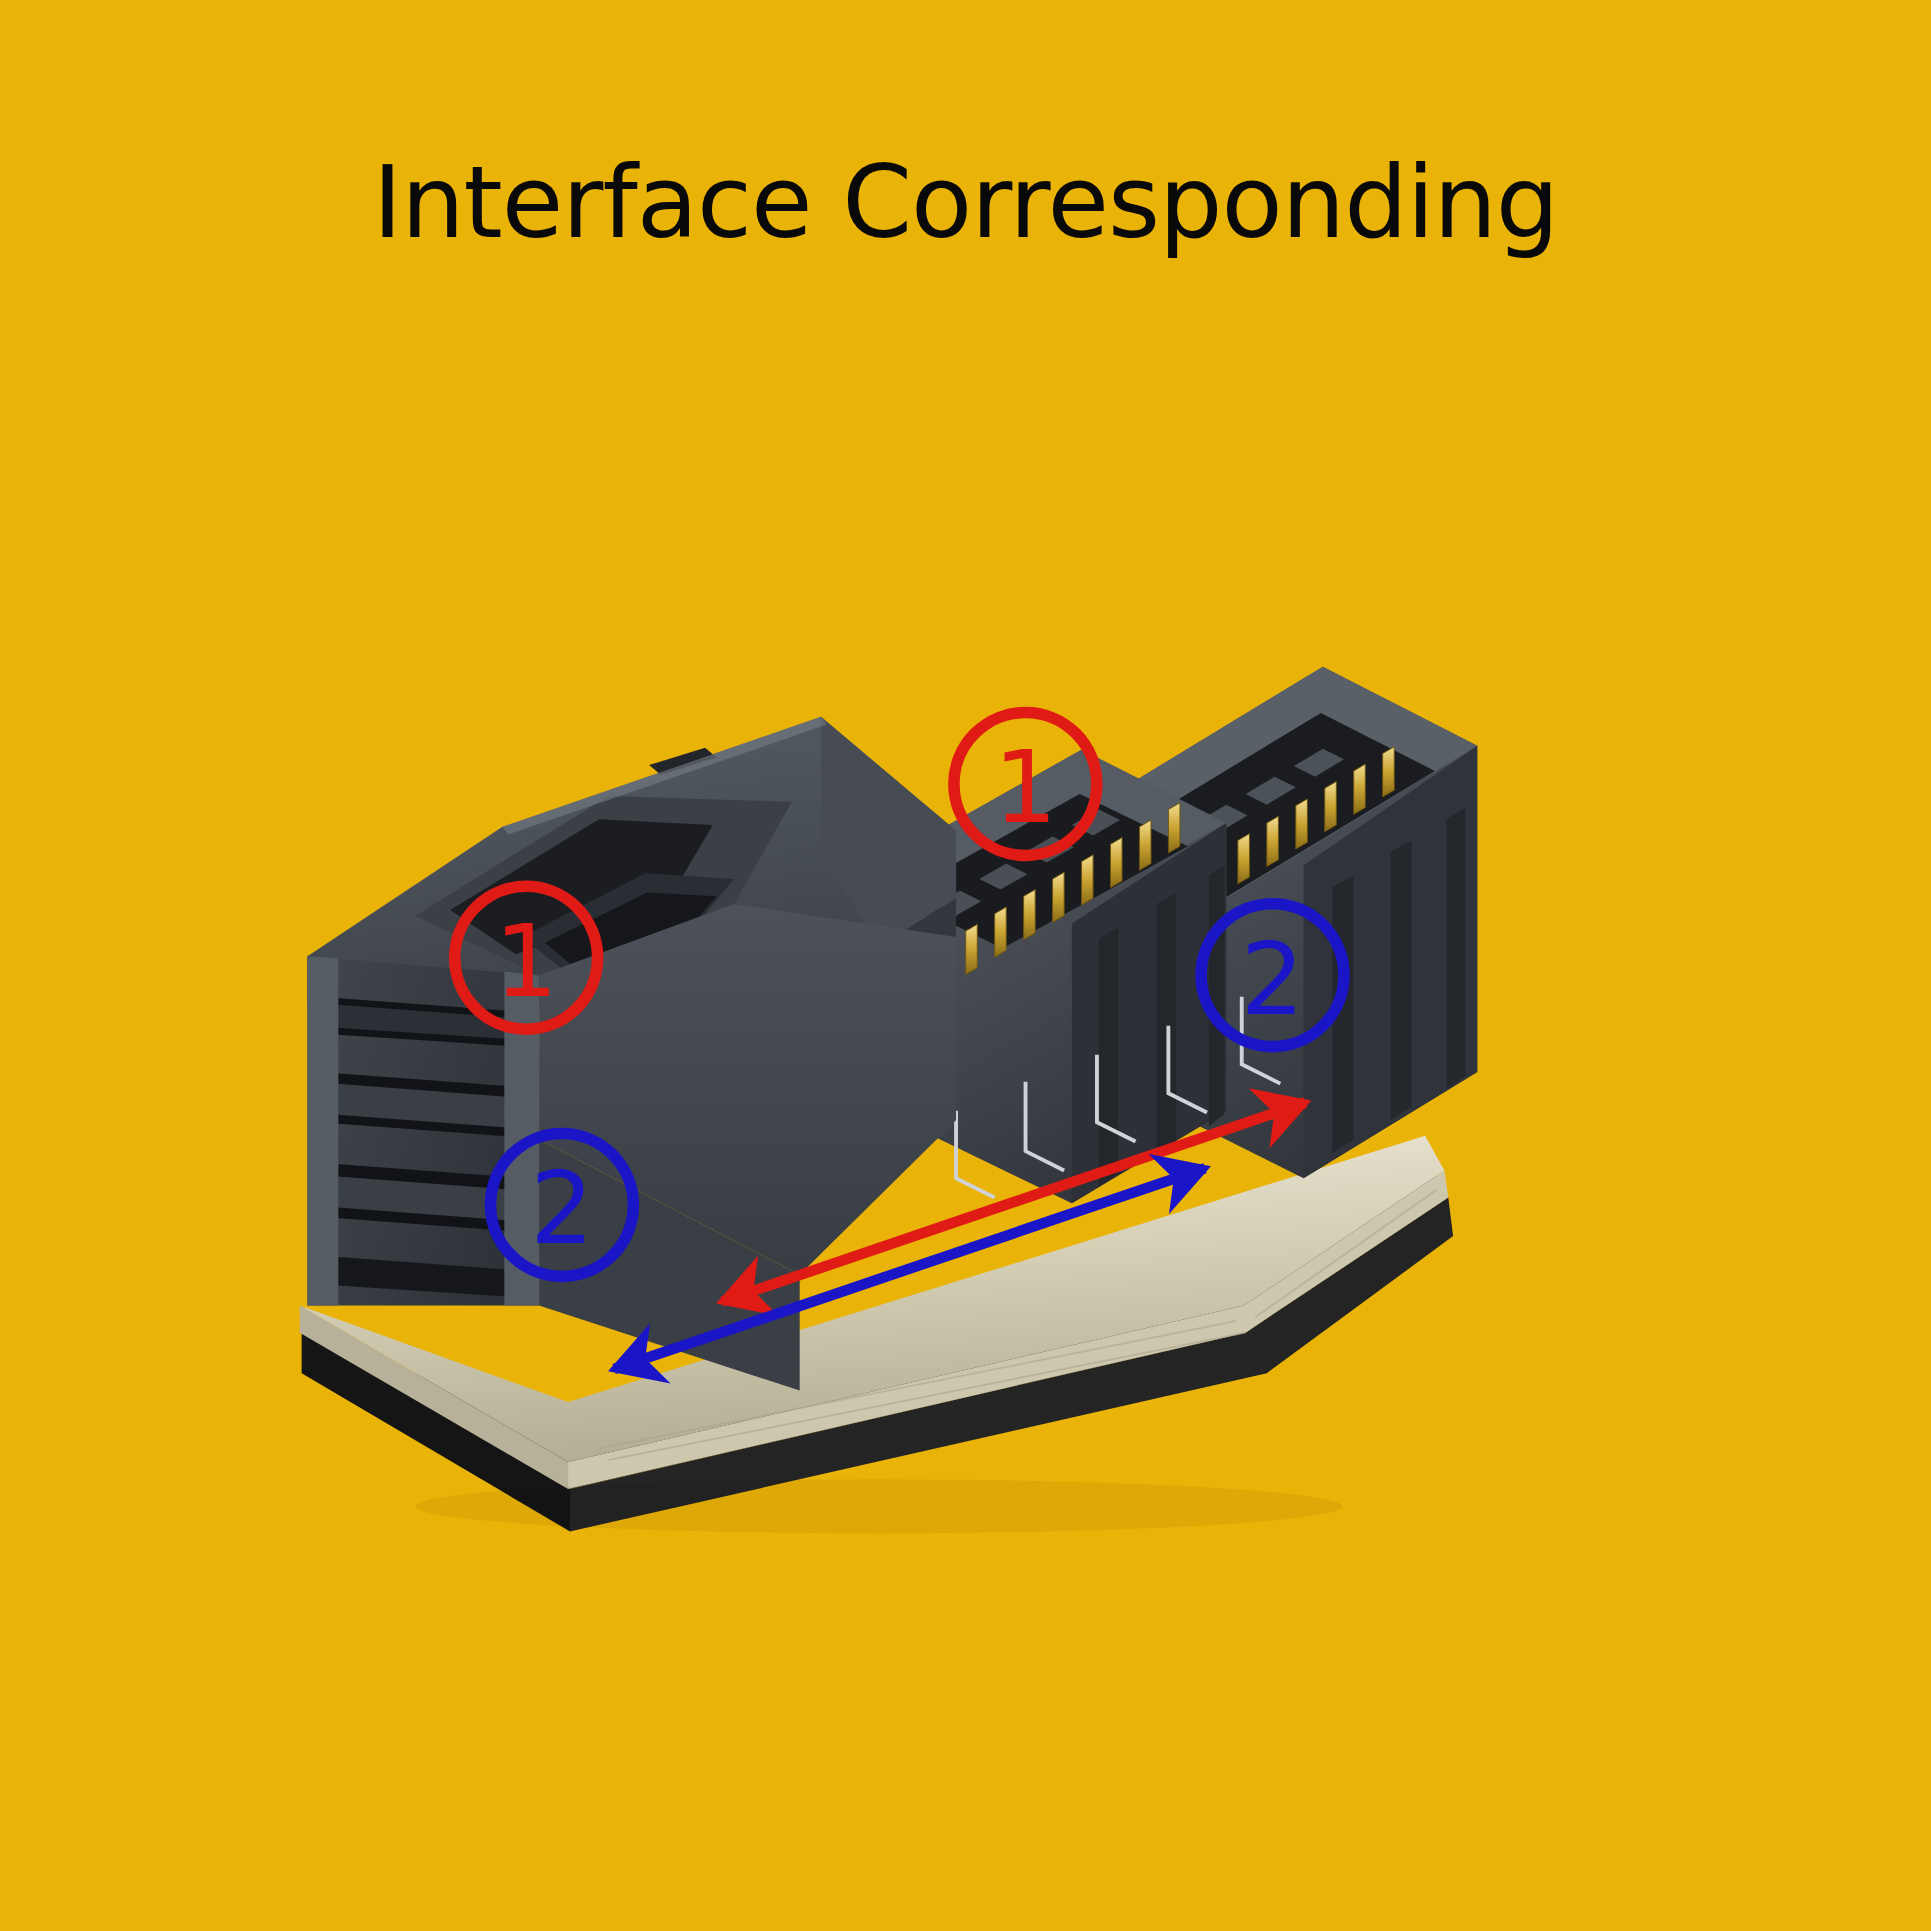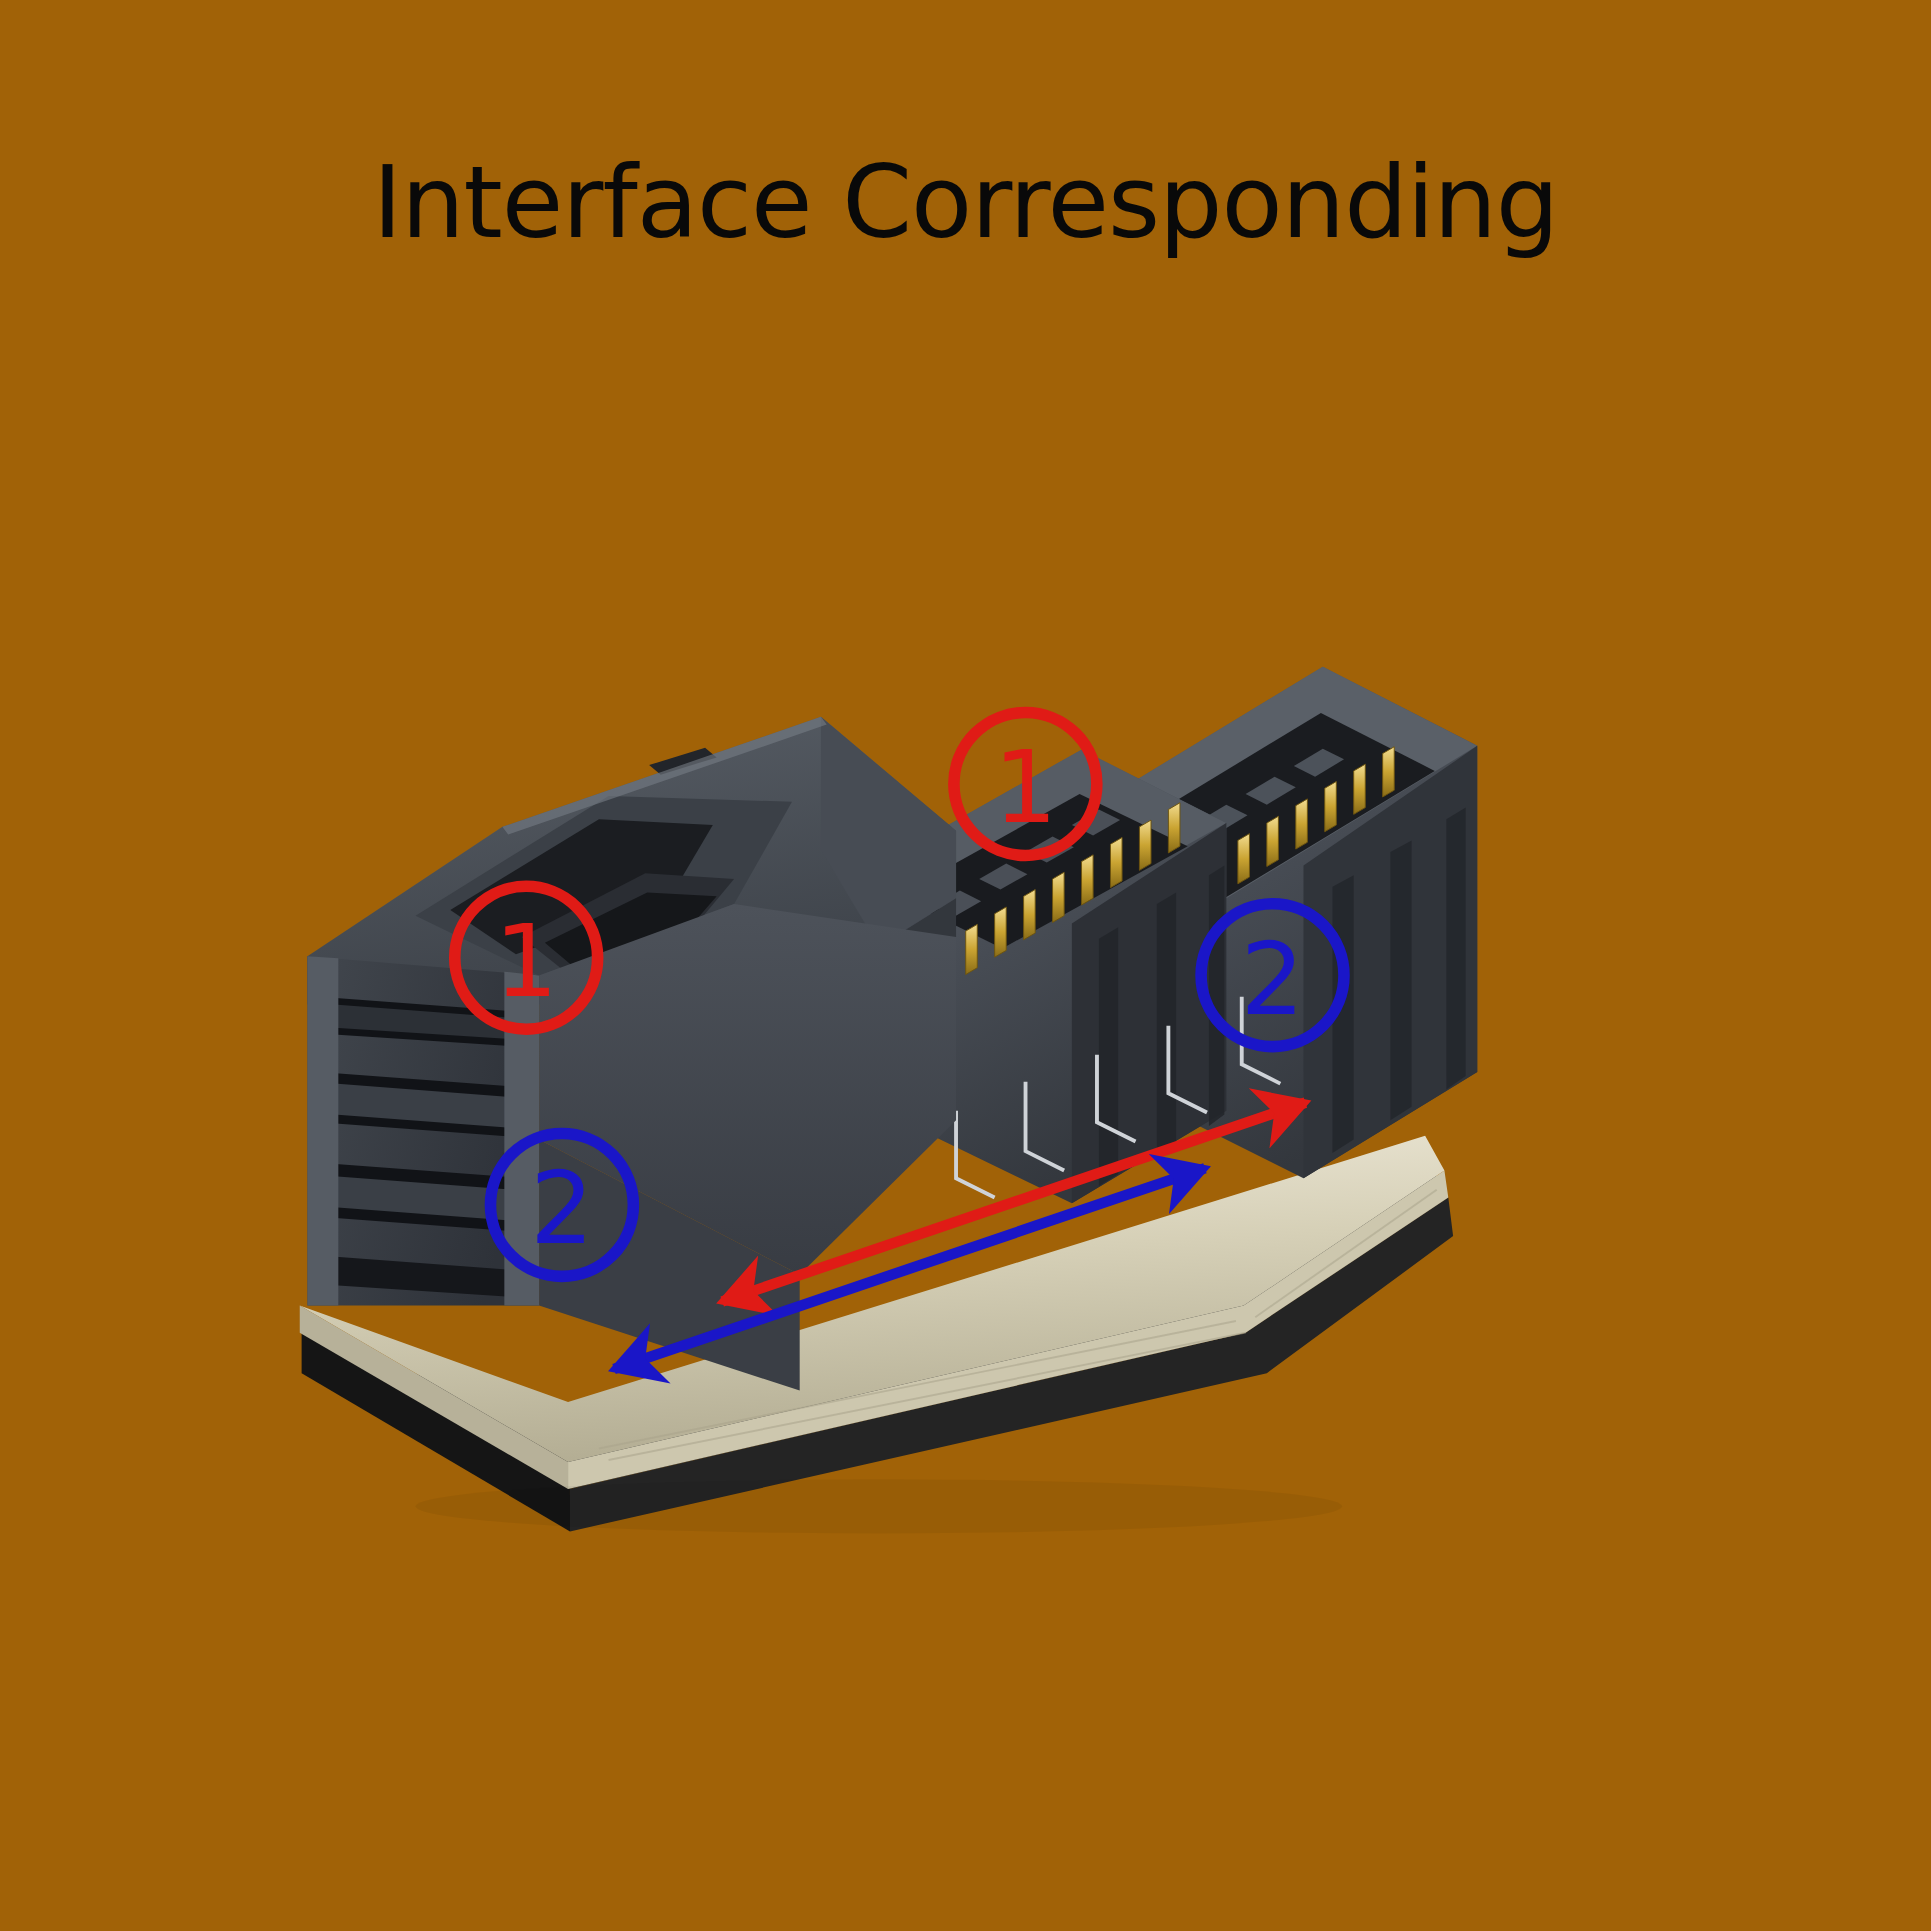--- a/index.html
+++ b/index.html
@@ -13,21 +13,21 @@
     position: relative;
     overflow: hidden;
     font-family: "DejaVu Sans", "Liberation Sans", sans-serif;
   }
 
   #page {
     position: absolute;
     left: 0; top: 0;
     width: 1931px;
     height: 1931px;
-    background: #a16207;
+    background: #eab308;
   }
 
   
   #title {
     position: absolute;
     left: 0;
     top: 145px;
     width: 1931px;
     text-align: center;
     font-size: 100px;

